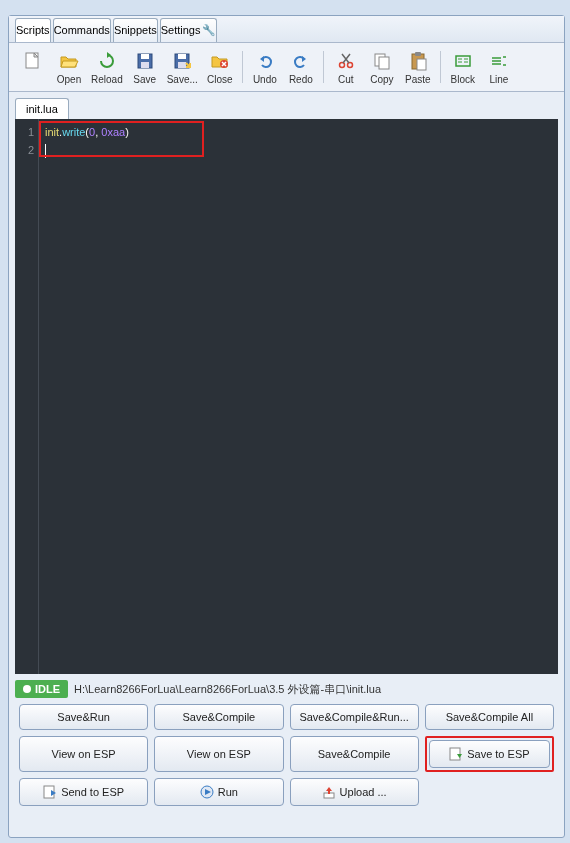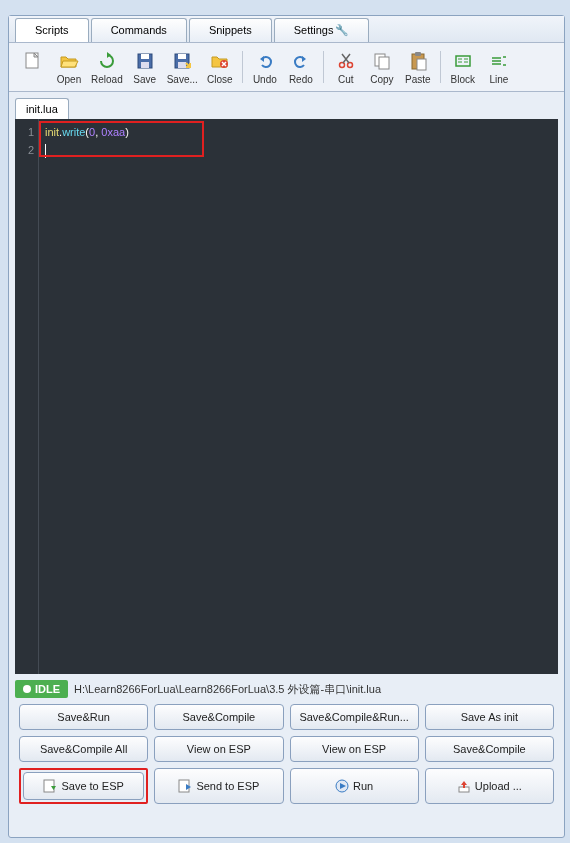--- a/index.html
+++ b/index.html
@@ -1,21 +1,21 @@
 <!DOCTYPE html>
 <html><head>
   <meta charset="utf-8">
   <style>
     * { margin: 0; padding: 0; box-sizing: border-box; font-family: Tahoma, Arial, sans-serif; font-size: 11px; }
     body { background: #d4e1f0; width: 570px; height: 843px; overflow: hidden; position: relative; }
     
     .main-panel { position: absolute; top: 15px; left: 8px; right: 5px; bottom: 5px; background: #e8eef6; border: 1px solid #8ba3c0; border-radius: 3px; }
     
     .tab-strip { display: flex; padding: 2px 6px 0; gap: 2px; background: linear-gradient(#f0f4fa, #e0e8f2); border-bottom: 1px solid #aab8cc; }
-    .tab { padding: 5px 19px; background: linear-gradient(#fefefe, #e8eef6); border: 1px solid #9aacbf; border-bottom: none; border-radius: 3px 3px 0 0; cursor: pointer; }
+    .tab { padding: 5px 0; background: linear-gradient(#fefefe, #e8eef6); border: 1px solid #9aacbf; border-bottom: none; border-radius: 3px 3px 0 0; cursor: pointer; }
     .tab.active { background: #fff; font-weight: normal; }
     .tab-wrench { display: inline-block; margin-left: 2px; }
     
     .toolbar { display: flex; padding: 4px 6px; border-bottom: 1px solid #aab8cc; background: #eef2f8; align-items: flex-start; }
     .tool-btn { display: flex; flex-direction: column; align-items: center; padding: 2px 4px; min-width: 36px; cursor: pointer; }
     .tool-btn .icon { width: 24px; height: 24px; display: flex; align-items: center; justify-content: center; font-size: 16px; }
     .tool-btn .lbl { font-size: 10px; color: #333; margin-top: 1px; white-space: nowrap; }
     .tool-sep { width: 1px; background: #c0c8d4; margin: 4px 4px; align-self: stretch; }
     
     .file-tabs { display: flex; padding: 2px 6px 0; margin-top: 4px; align-items: flex-end; }
@@ -211,21 +211,20 @@
       <span class="idle-dot"></span>
       <span>IDLE</span>
     </div>
     <div class="path">H:\Learn8266ForLua\Learn8266ForLua\3.5 外设篇-串口\init.lua</div>
   </div>
 
   <div class="btn-grid">
     <div class="btn">Save&amp;Run</div>
     <div class="btn">Save&amp;Compile</div>
     <div class="btn">Save&amp;Compile&amp;Run...</div>
-    <div class="btn">Save As init</div>
 
     <div class="btn">Save&amp;Compile All</div>
     <div class="btn">View on ESP</div>
     <div class="btn">View on ESP</div>
     <div class="btn">Save&amp;Compile</div>
 
     <div class="red-box-save">
       <div class="btn">
         <span class="bicon">
           <svg width="14" height="14">

